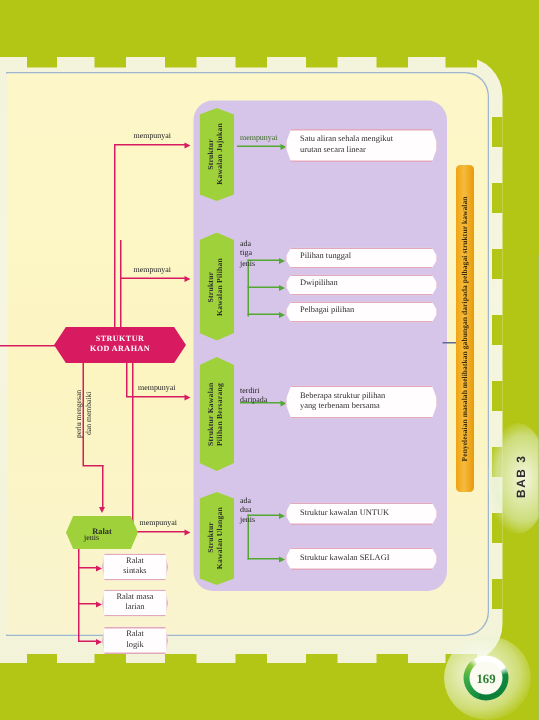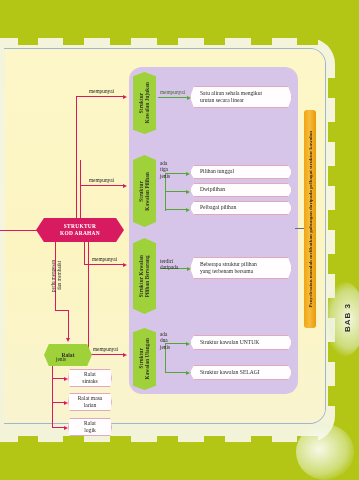--- a/index.html
+++ b/index.html
@@ -344,14 +344,18 @@
   <div id="orange-banner">
     <span class="vtxt">Penyelesaian masalah melibatkan gabungan daripada pelbagai struktur kawalan</span>
   </div>
 
   <div id="bab-glow"></div>
   <div id="bab-tab">
     <span class="vtxt">BAB 3</span>
   </div>
 
   <div id="pageno-halo"></div>
+  <div id="pageno-wrap">
+    <div id="pageno-ring"></div>
+    <div id="pageno-inner">169</div>
+  </div>
 
 </div>
 
 </body></html>

